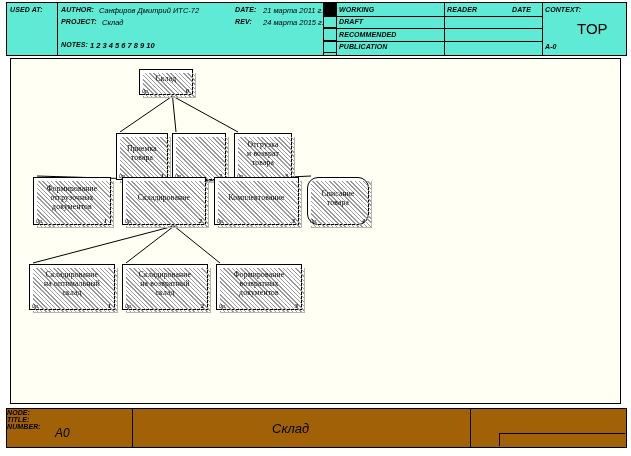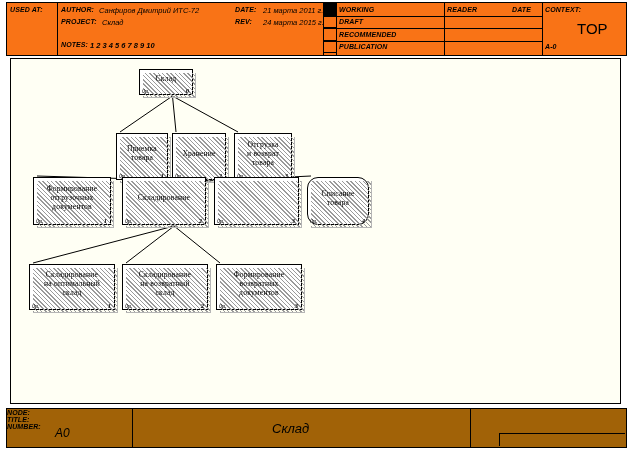--- a/index.html
+++ b/index.html
@@ -2,21 +2,21 @@
 <html><head>
 <meta charset="utf-8">
 <style>
   html,body{margin:0;padding:0;background:#fff;}
   body{width:631px;height:456px;overflow:hidden;
        font-family:"Liberation Sans","DejaVu Sans",sans-serif;color:#000;}
   #page{position:relative;width:631px;height:456px;background:#fff;}
 
   
   .hdr{position:absolute;left:6px;top:2px;width:619px;height:52px;border:1px solid #000;
-       background:#f97316;}
+       background:#5eead4;}
   .hdr .cell{position:absolute;box-sizing:border-box;}
   .vline{position:absolute;top:0;bottom:0;width:1px;background:#000;}
   .hline{position:absolute;left:0;right:0;height:1px;background:#000;}
 
   .lbl{font-style:italic;font-weight:bold;font-size:7px;letter-spacing:.1px;
        white-space:nowrap;}
   .val{font-style:italic;font-size:7.5px;white-space:nowrap;}
   .val-b{font-style:italic;font-weight:bold;font-size:7.5px;white-space:nowrap;}
 
   .chkcol{position:absolute;left:0;top:0;width:13px;height:100%;}
@@ -134,23 +134,20 @@
         <div class="node" style="left: 105px; top: 74px; width: 52px; height: 47px;">
           <div class="shadow"></div>
           <div class="title">
             <div>Приемка<br>товара</div>
           </div>
           <div class="cost">0р.</div>
           <div class="idx">1</div>
         </div>
         <div class="node" style="left: 161px; top: 74px; width: 54px; height: 47px;">
           <div class="shadow"></div>
-          <div class="title">
-            <div>Хранение</div>
-          </div>
           <div class="cost">0р.</div>
           <div class="idx">2</div>
         </div>
         <div class="node" style="left: 223px; top: 74px; width: 58px; height: 47px;">
           <div class="shadow"></div>
           <div class="title">
             <div>Отгрузка<br>и возврат<br>товара</div>
           </div>
           <div class="cost">0р.</div>
           <div class="idx">3</div>
@@ -166,20 +163,23 @@
         <div class="node" style="left: 111px; top: 118px; width: 84px; height: 48px;">
           <div class="shadow"></div>
           <div class="title">
             <div>Складирование</div>
           </div>
           <div class="cost">0р.</div>
           <div class="idx">2</div>
         </div>
         <div class="node" style="left: 203px; top: 118px; width: 85px; height: 48px;">
           <div class="shadow"></div>
+          <div class="title">
+            <div>Комплектование</div>
+          </div>
           <div class="cost">0р.</div>
           <div class="idx">3</div>
         </div>
         <div class="node" style="left: 296px; top: 118px; width: 62px; height: 48px; border-radius: 11px;">
           <div class="shadow"></div>
           <div class="title">
             <div>Списание<br>товара</div>
           </div>
           <div class="cost">0р.</div>
           <div class="idx">4</div>

